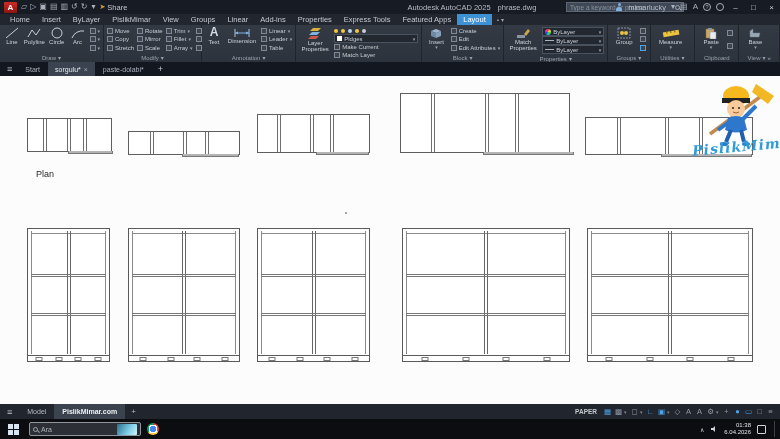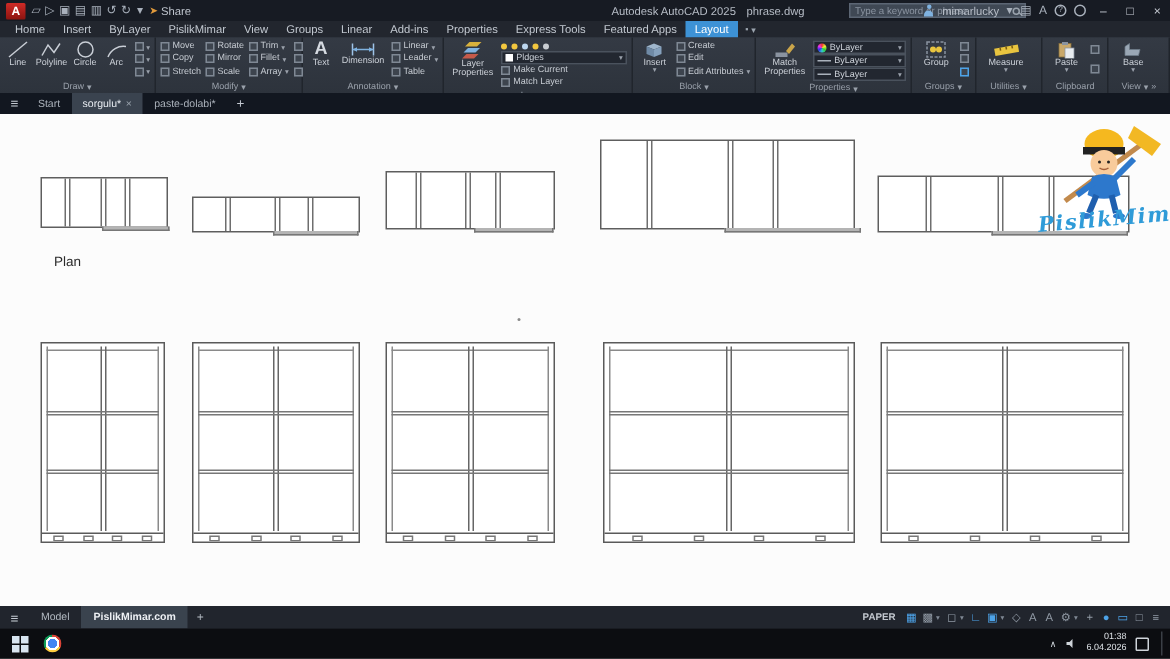--- a/index.html
+++ b/index.html
@@ -695,20 +695,25 @@
     </div>
   </div>
 
   <div class="taskbar">
     <span class="wsq">
         <i></i>
         <i></i>
         <i></i>
         <i></i>
       </span>
+    <div class="sbox">
+      <span class="mag"></span>
+      <input placeholder="Ara" style="">
+      <span class="spic"></span>
+    </div>
     <span class="chrome"></span>
     <div class="tray">
       <span class="chev">∧</span>
       <svg width="8" height="8">
           <polygon points="1,3 3,3 5,1 5,7 3,5 1,5" fill="#cfd4da"></polygon>
         </svg>
       <div class="clock">
         <div>01:38</div>
         <div>6.04.2026</div>
       </div>

